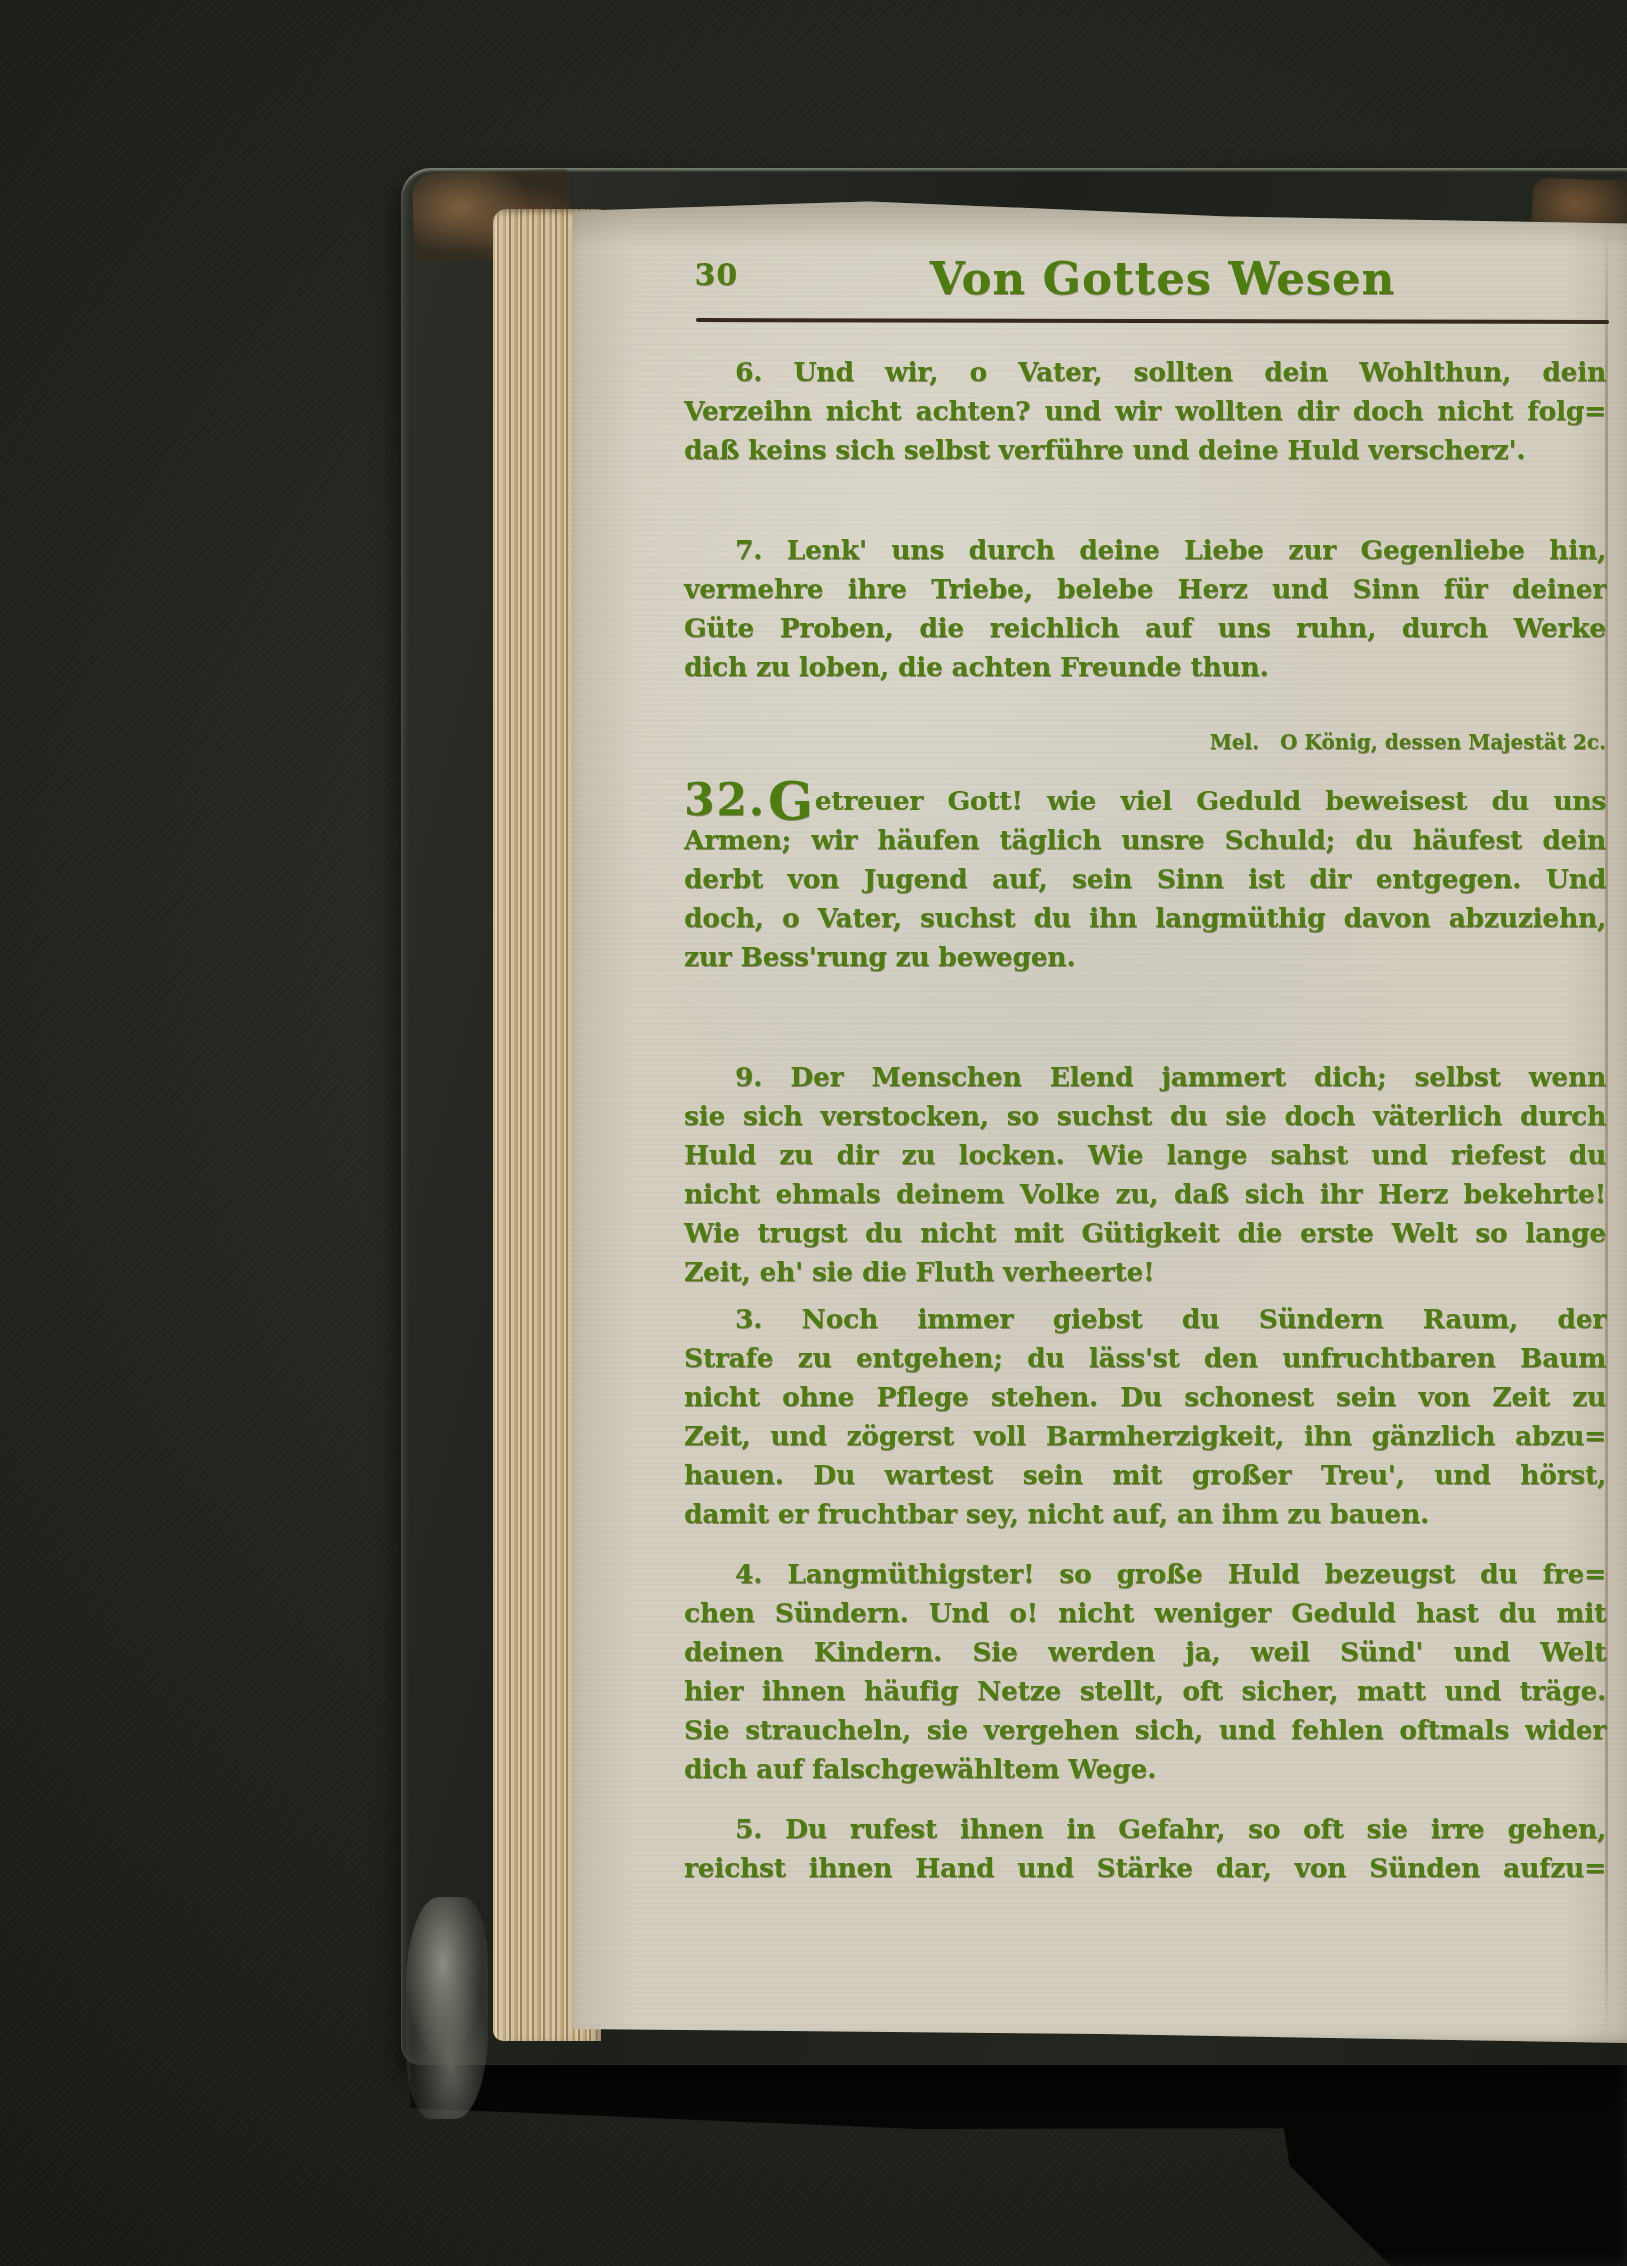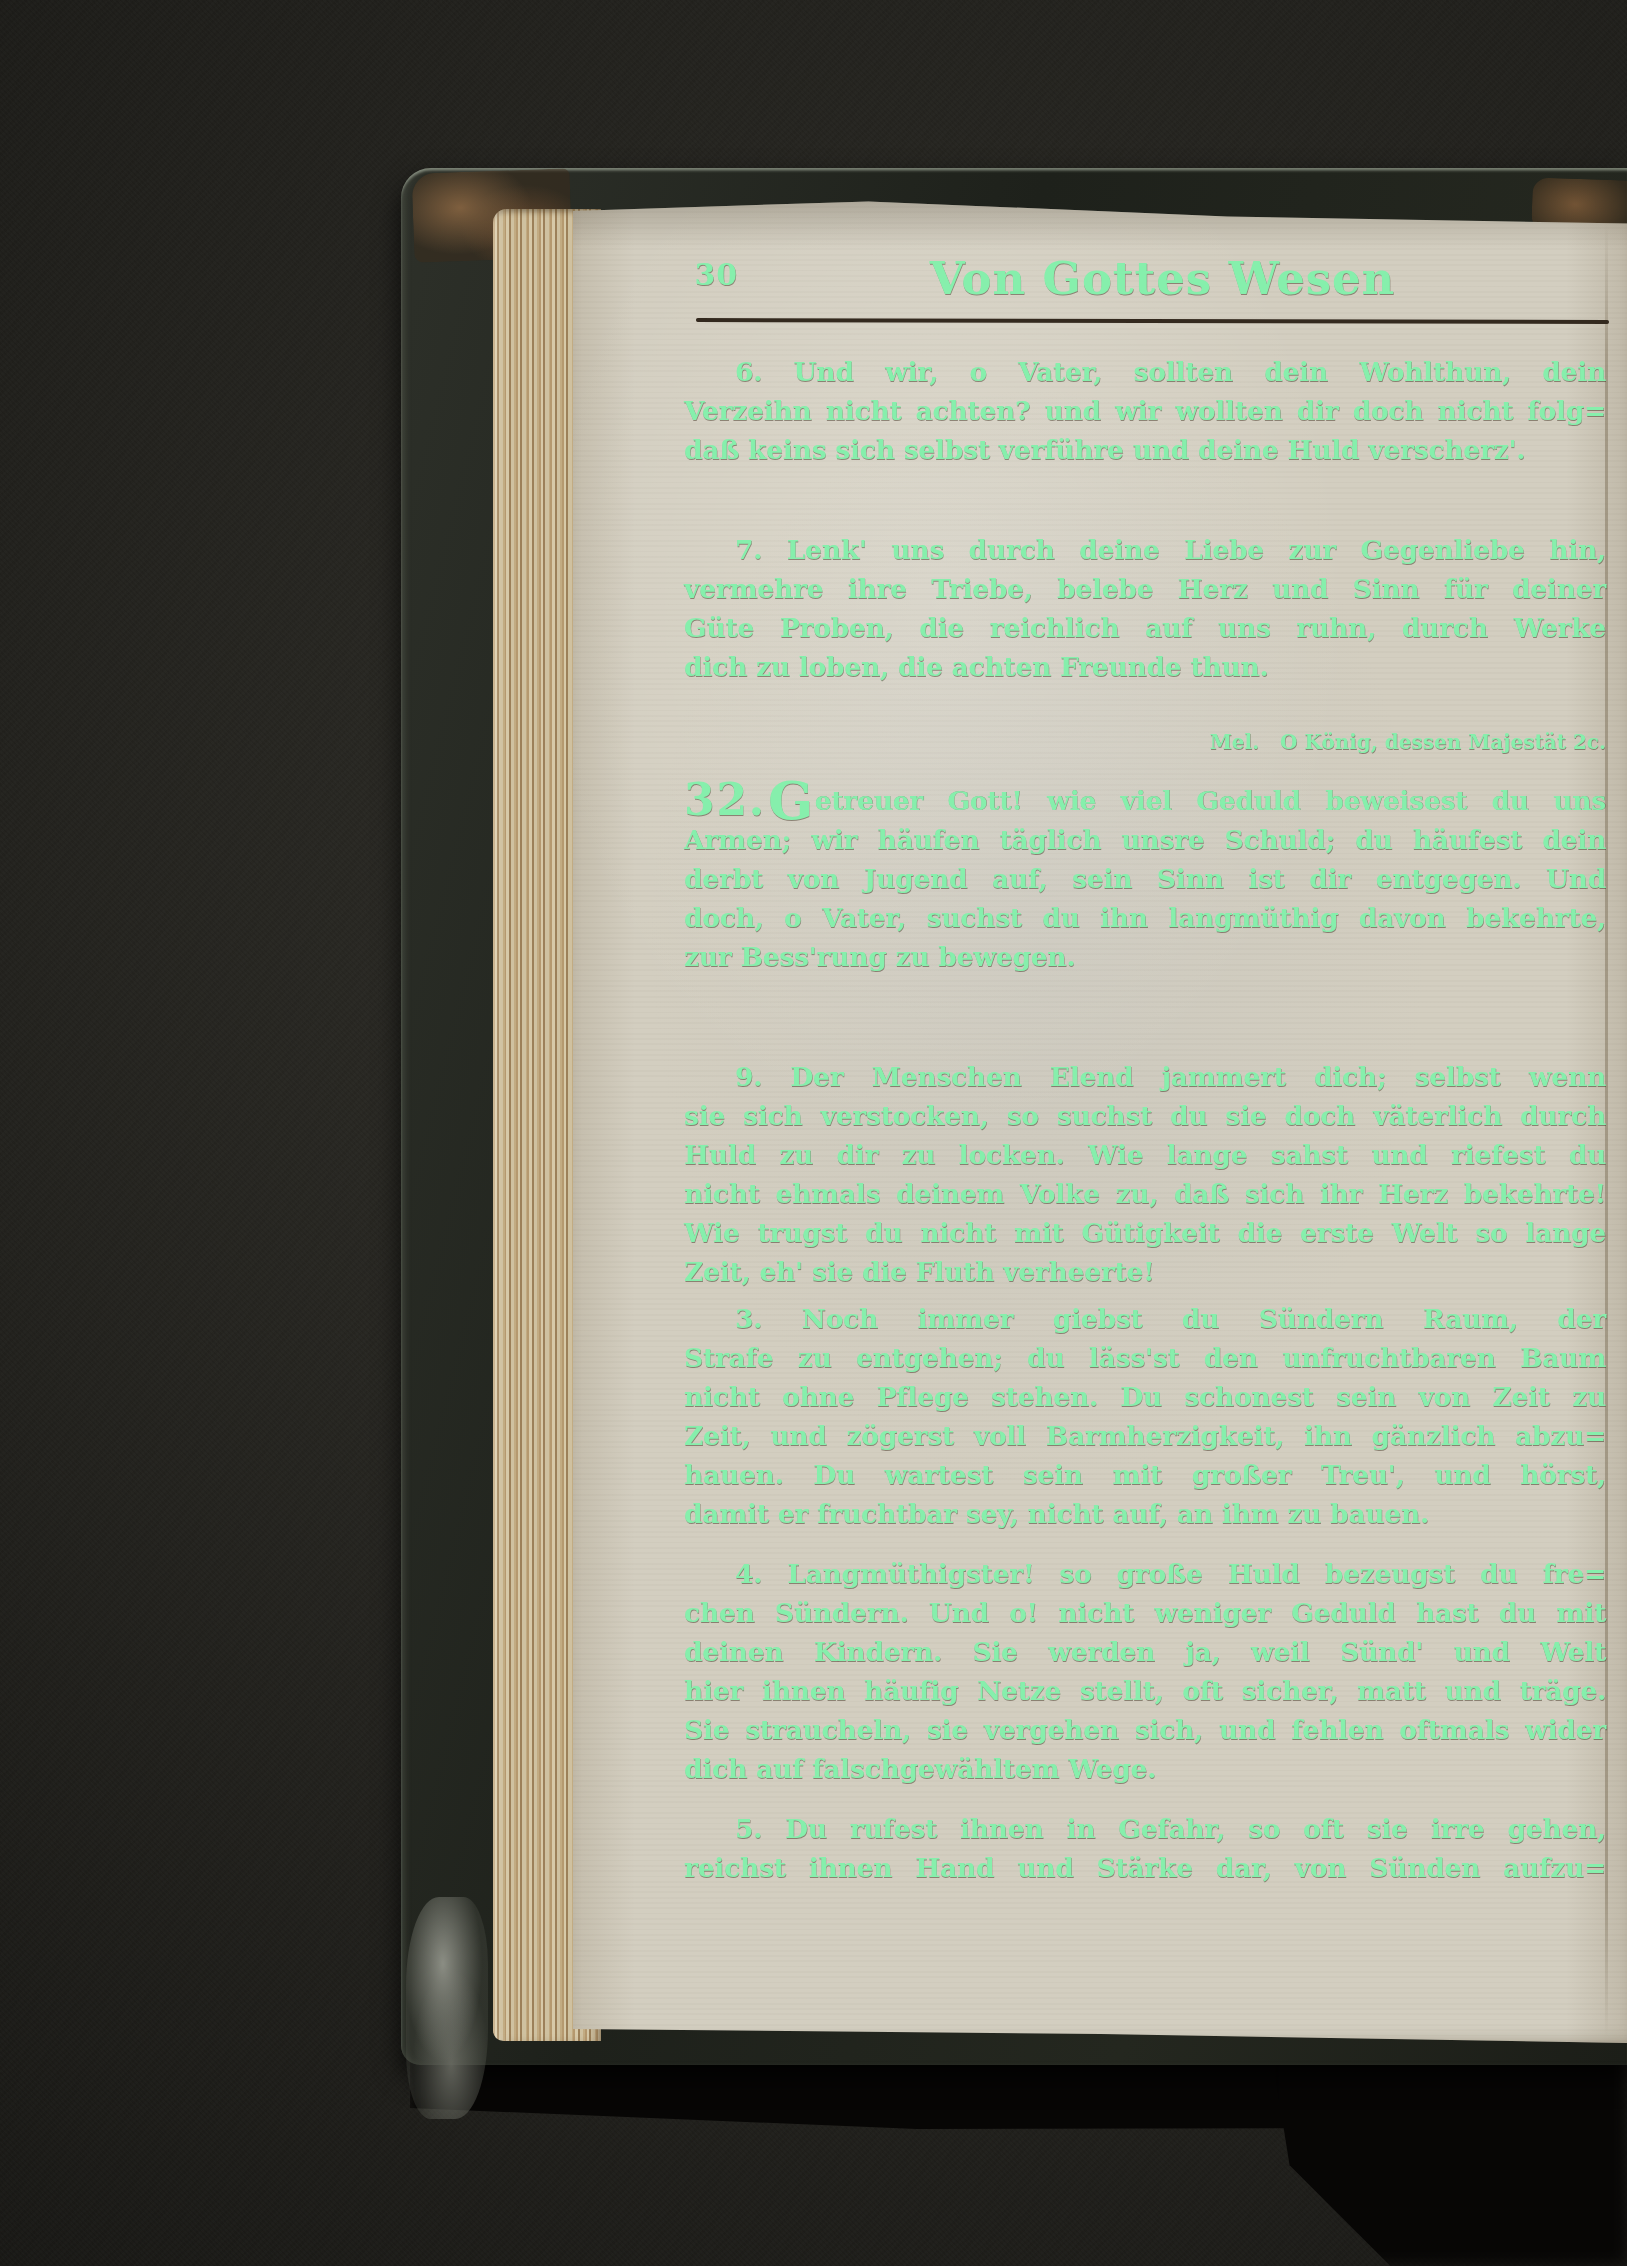--- a/index.html
+++ b/index.html
@@ -55,21 +55,21 @@
       linear-gradient(90deg, rgba(118,98,66,.16), rgba(118,98,66,0) 62px),
       radial-gradient(52% 42% at 44% 40%, rgba(148,158,174,.10), rgba(148,158,174,0) 72%),
       radial-gradient(60% 45% at 35% 22%, rgba(255,255,250,.22), rgba(255,255,250,0) 65%),
       repeating-linear-gradient(0deg, rgba(118,112,96,.045) 0 1.8px, rgba(0,0,0,0) 1.8px 5.3px),
       #d3cec0;
     box-shadow:inset 0 -14px 16px -9.8px rgba(92,80,58,.45);}
   .gutter-crease{position:absolute;left:1605px;top:223px;width:2.7px;height:1814px;
     background:linear-gradient(180deg, rgba(104,88,62,.0), rgba(104,88,62,.38) 8%, rgba(104,88,62,.38) 92%, rgba(104,88,62,0));}
   
   .content{position:absolute;left:684px;top:252px;width:922px;height:1711px;
-    color:#86efac;font-weight:700;
+    color:#4d7c0f;font-weight:700;
     text-shadow:0.4px 0.5px 0.6px rgba(52,36,20,.45);}
   .header{position:absolute;top:0;left:0;width:100%;height:48px;}
   .pageno{position:absolute;left:10.6px;top:5.3px;font-size:30px;letter-spacing:0.9px;}
   .ptitle{position:absolute;left:0;top:0;width:100%;text-align:center;
     padding-left:35px;box-sizing:border-box;font-size:45px;letter-spacing:0.9px;}
   .rule{position:absolute;left:12.4px;top:67px;width:913px;height:3.5px;background:#33291e;
     border-radius:1.8px;transform:rotate(0.12deg);}
   .verse{position:absolute;left:0;width:922px;font-size:26.6px;line-height:39px;
     letter-spacing:-0.3px;}
   .tline{text-align:justify;text-align-last:justify;text-justify:inter-word;white-space:nowrap;}
@@ -123,21 +123,21 @@
 
     <div class="mel">Mel.   O König, dessen Majestät 2c.</div>
 
     <div class="verse h32">
       <div class="tline">
         <span class="hnum">32.</span><span class="dropcap">G</span><span>etreuer Gott! wie viel Geduld beweisest du uns</span>
       </div>
       <div class="vlines">
           <div class="tline">Armen; wir häufen täglich unsre Schuld; du häufest dein</div>
           <div class="tline">derbt von Jugend auf, sein Sinn ist dir entgegen.  Und</div>
-          <div class="tline">doch, o Vater, suchst du ihn langmüthig davon bekehrte,</div>
+          <div class="tline">doch, o Vater, suchst du ihn langmüthig davon abzuziehn,</div>
           <div class="tline last">zur Bess'rung zu bewegen.</div>
         </div>
     </div>
 
     <div class="verse verse-std v2">
         <div class="tline">9. Der Menschen Elend jammert dich; selbst wenn</div>
         <div class="tline">sie sich verstocken, so suchst du sie doch väterlich durch</div>
         <div class="tline">Huld zu dir zu locken. Wie lange sahst und riefest du</div>
         <div class="tline">nicht ehmals deinem Volke zu, daß sich ihr Herz bekehrte!</div>
         <div class="tline">Wie trugst du nicht mit Gütigkeit die erste Welt so lange</div>

